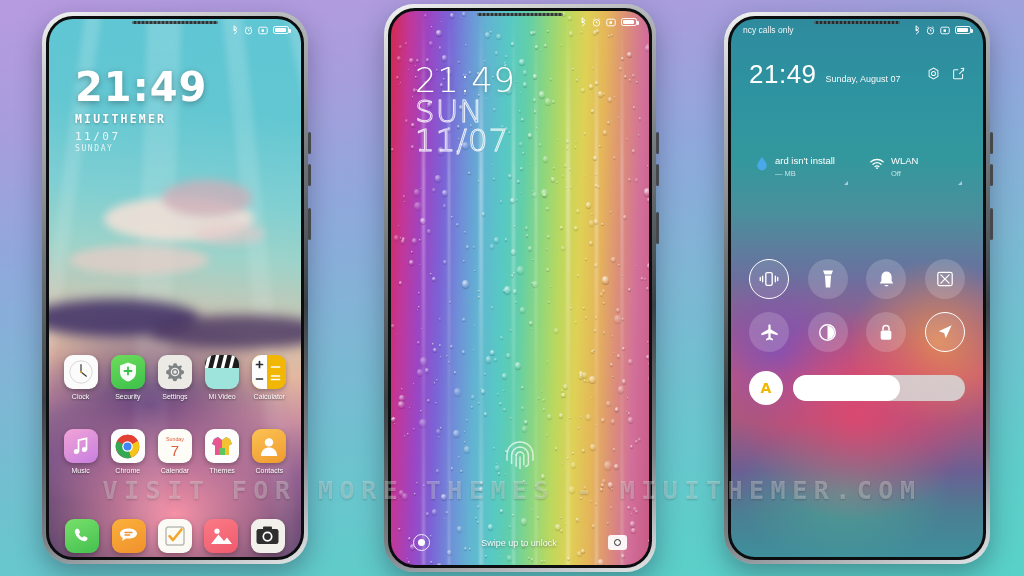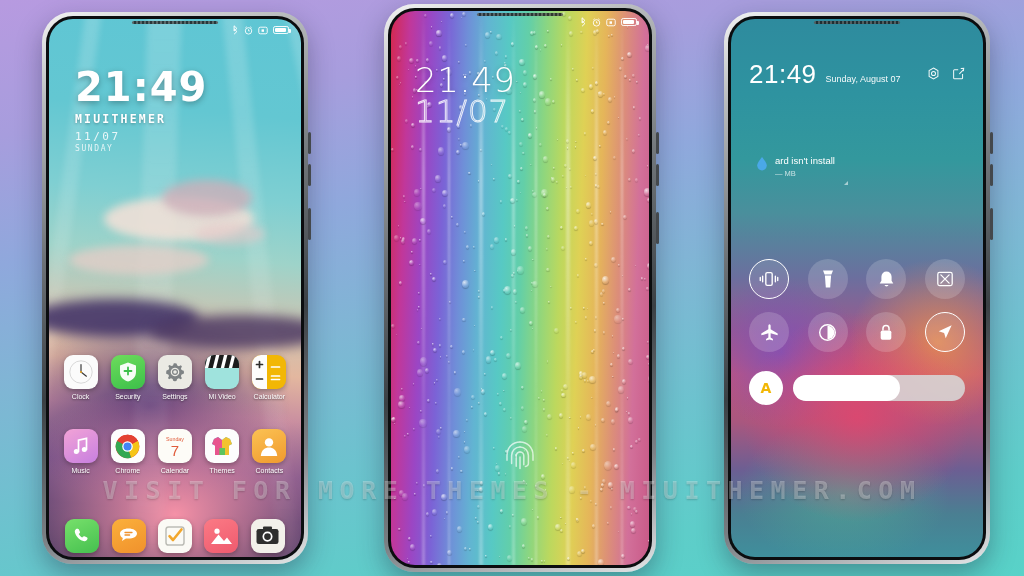--- a/index.html
+++ b/index.html
@@ -941,49 +941,85 @@
               </svg>
           </span>
           <span class="batt">
               <i></i>
             </span>
         </div>
       </div>
 
       <div class="w2-clock">
         <div class="w2-time">21:49</div>
+        <div class="w2-sub">SUN</div>
         <div class="w2-sub">11/07</div>
       </div>
 
       <div class="fingerprint">
         <svg width="34" height="40" viewBox="0 0 34 40" fill="none" stroke="#fff" stroke-width="1.5" stroke-linecap="round" opacity=".85">
           <path d="M17 6 C9.5 6 4 11.6 4 19.2 v5"></path>
           <path d="M17 6 C24.5 6 30 11.6 30 19.2 v5"></path>
           <path d="M17 11 C12.3 11 8.6 14.7 8.6 19.4 v8"></path>
           <path d="M17 11 C21.7 11 25.4 14.7 25.4 19.4 v8 a3 3 0 0 1-3 3"></path>
           <path d="M17 16 C14.9 16 13.2 17.7 13.2 19.8 v10.4"></path>
           <path d="M17 16 C19.1 16 20.8 17.7 20.8 19.8 v9"></path>
           <path d="M17 21 v11.5"></path>
         </svg>
       </div>
 
+      <div class="lockbar">
+        <div class="lk-circle">
+            <i></i>
+          </div>
+        <div class="lk-text">Swipe up to unlock</div>
+        <div class="lk-cam">
+            <i></i>
+          </div>
+      </div>
 
       <div class="earpiece"></div>
     </div>
   </div>
   <div class="sidebtn" style="top:128px;height:22px;"></div>
   <div class="sidebtn" style="top:160px;height:22px;"></div>
   <div class="sidebtn" style="top:208px;height:32px;"></div>
 </div>
 
 <div class="phone" id="phone3">
   <div class="inner">
     <div class="screen">
       <div class="wp3"></div>
 
+      <div class="statusbar">
+        <div class="sb-left">ncy calls only</div>
+        <div class="sb-icons">
+          <span>
+            <svg width="7" height="10" viewBox="0 0 10 14">
+                <path d="M3 1 L7 4.8 L3 8.5 L3 1 M3 13 L7 9.2 L3 5.5" fill="none" stroke="#fff" stroke-width="1.4"></path>
+              </svg>
+          </span>
+          <span>
+            <svg width="9" height="9" viewBox="0 0 12 12">
+                <circle cx="6" cy="6.5" r="4.3" fill="none" stroke="#fff" stroke-width="1.2"></circle>
+                <path d="M6 4.3v2.3h1.8" stroke="#fff" stroke-width="1.1" fill="none"></path>
+                <path d="M2 2 L3.6 1 M10 2 L8.4 1" stroke="#fff" stroke-width="1.1"></path>
+              </svg>
+          </span>
+          <span>
+            <svg width="10" height="9" viewBox="0 0 13 11">
+                <rect x="1" y="1.2" width="11" height="8.6" rx="2" fill="none" stroke="#fff" stroke-width="1.2"></rect>
+                <rect x="4.6" y="4" width="3.2" height="3.2" fill="#fff"></rect>
+              </svg>
+          </span>
+          <span class="batt">
+              <i></i>
+            </span>
+        </div>
+      </div>
 
       <div class="shade-head">
         <div class="sh-carrier" style="visibility:hidden">.</div>
         <div class="sh-row">
           <div class="sh-time">21:49</div>
           <div class="sh-date">Sunday, August 07</div>
           <div class="sh-icons">
             <span>
               <svg width="13" height="13" viewBox="0 0 16 16">
                   <path d="M8 1.2 L13.4 4.3 V11.7 L8 14.8 L2.6 11.7 V4.3 Z" fill="none" stroke="#fff" stroke-width="1.25"></path>
@@ -1009,20 +1045,35 @@
           </span>
           <div>
             <div class="qc-t">ard isn't install</div>
             <div class="qc-s">— MB</div>
           </div>
           <span class="qc-corner"></span>
         </div>
 
 
 
+        <div class="qcard">
+          <span class="qc-ico">
+            <svg width="14" height="12" viewBox="0 0 16 12">
+                <path d="M1 3.4 A11 11 0 0 1 15 3.4" fill="none" stroke="#fff" stroke-width="1.5" stroke-linecap="round"></path>
+                <path d="M3.4 6.3 A7.2 7.2 0 0 1 12.6 6.3" fill="none" stroke="#fff" stroke-width="1.5" stroke-linecap="round"></path>
+                <path d="M5.8 9 A3.5 3.5 0 0 1 10.2 9" fill="none" stroke="#fff" stroke-width="1.5" stroke-linecap="round"></path>
+                <circle cx="8" cy="10.8" r="1" fill="#fff"></circle>
+              </svg>
+          </span>
+          <div>
+            <div class="qc-t">WLAN</div>
+            <div class="qc-s">Off</div>
+          </div>
+          <span class="qc-corner"></span>
+        </div>
       </div>
 
       <div class="toggles">
         <div class="trow">
           <div class="tg on">
             <svg width="20" height="18" viewBox="0 0 22 18">
                 <rect x="7.5" y="2" width="7" height="14" rx="1.6" fill="none" stroke="#fff" stroke-width="1.5"></rect>
                 <path d="M4 6v6 M1.4 7.4v3.2 M18 6v6 M20.6 7.4v3.2" stroke="#fff" stroke-width="1.5" stroke-linecap="round"></path>
               </svg>
           </div>

